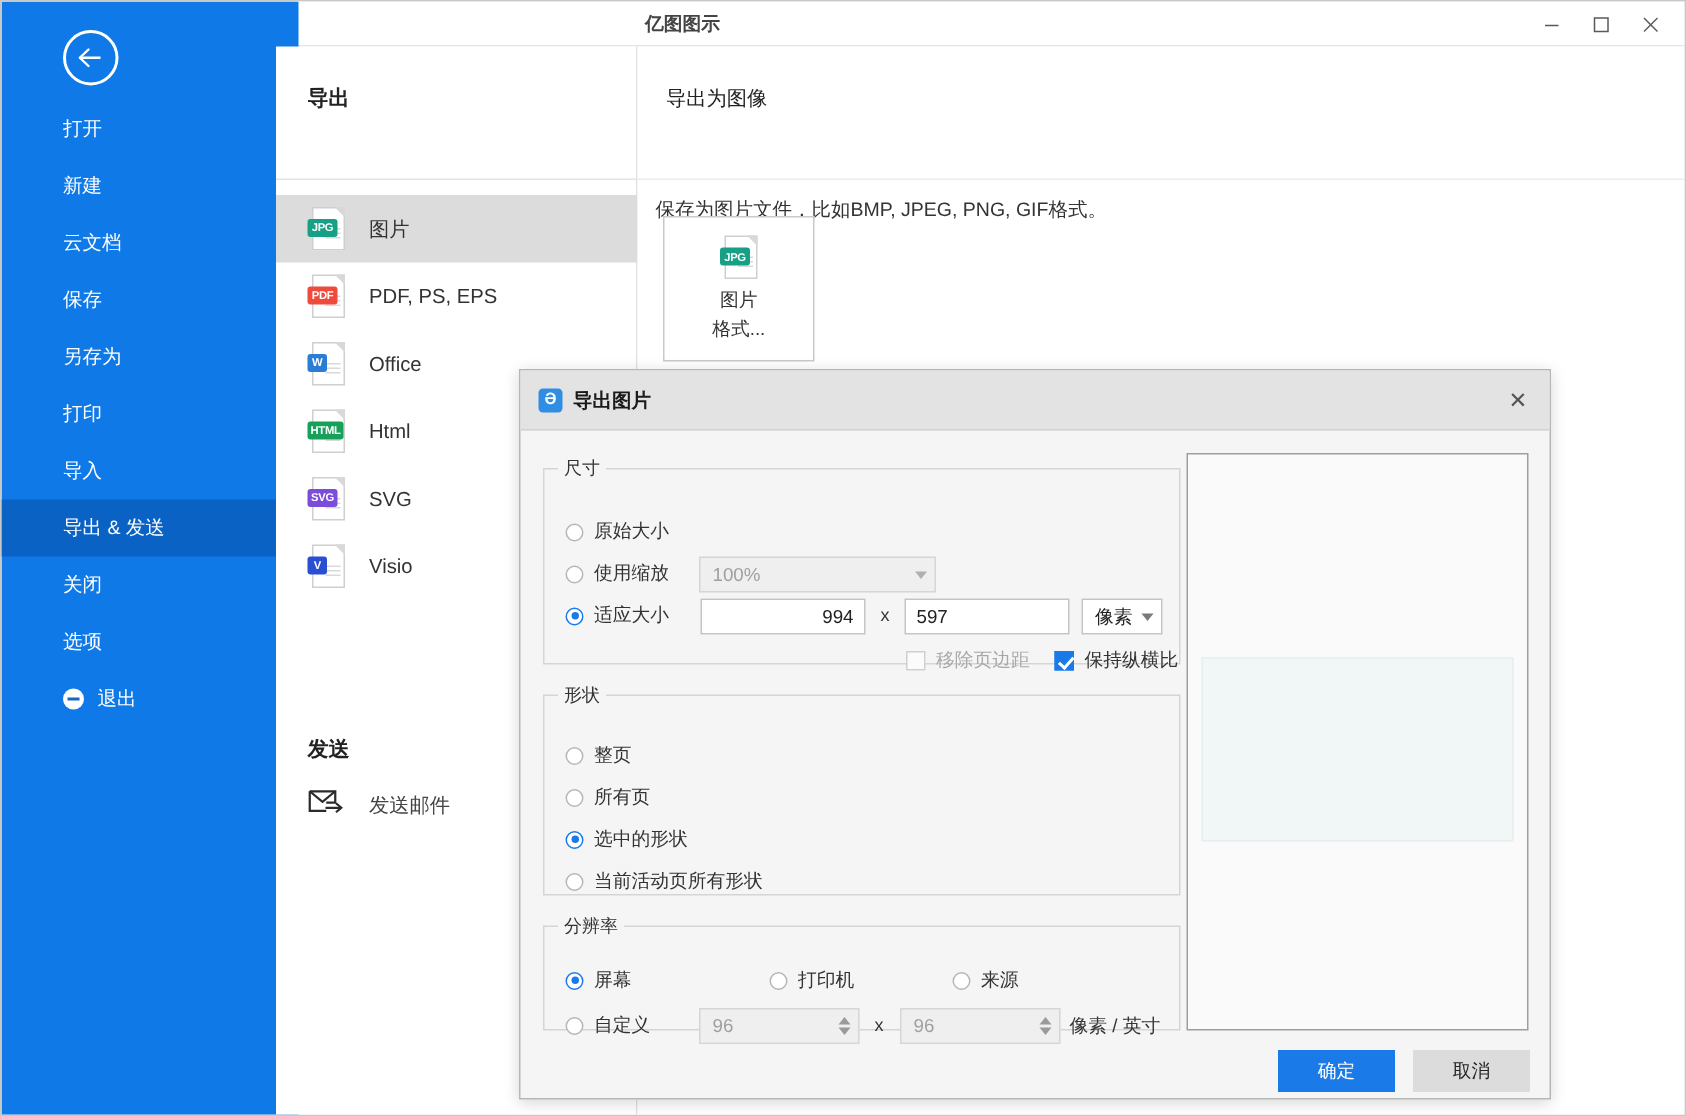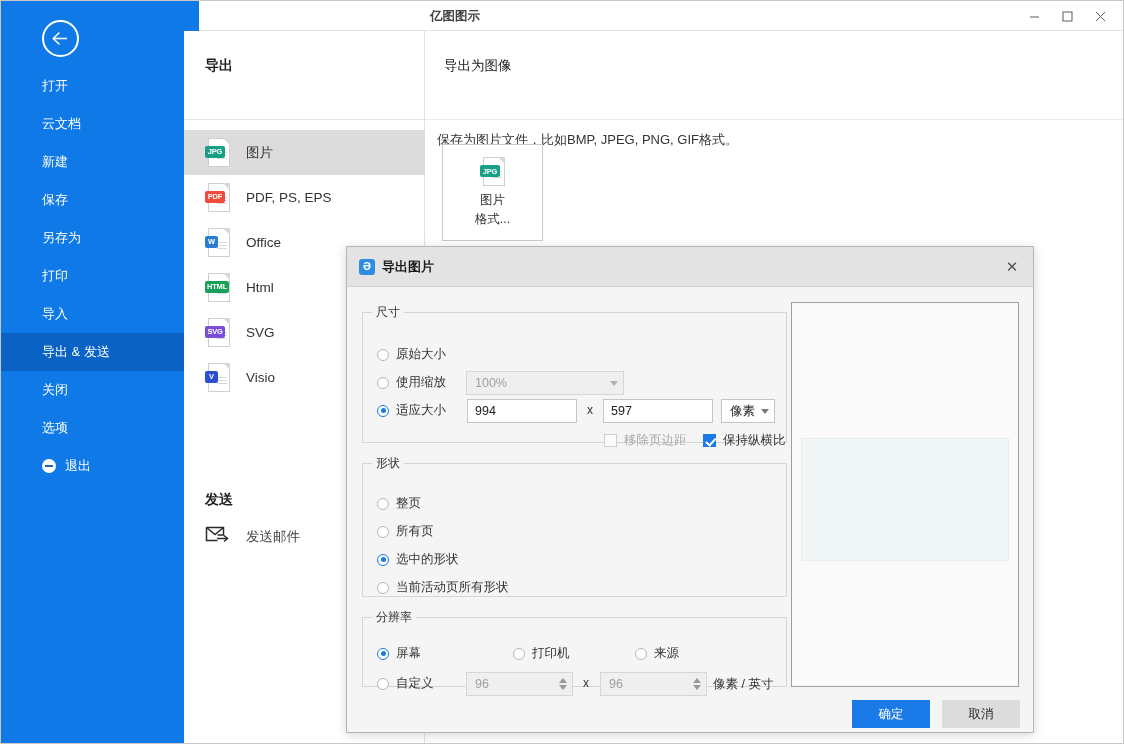--- a/index.html
+++ b/index.html
@@ -375,24 +375,24 @@
       <svg width="19" height="15" viewBox="0 0 19 15">
         <line x1="2" y1="7.5" x2="16" y2="7.5" stroke="#ffffff" stroke-width="1.6"></line>
         <polyline points="8,2 2.2,7.5 8,13" fill="none" stroke="#ffffff" stroke-width="1.6" stroke-linecap="round" stroke-linejoin="round"></polyline>
       </svg>
     </div>
     <div class="sidebar-list">
       <div class="side-item">
           <span>打开</span>
         </div>
       <div class="side-item">
+          <span>新建</span>
+        </div>
+      <div class="side-item">
           <span>云文档</span>
-        </div>
-      <div class="side-item">
-          <span>新建</span>
         </div>
       <div class="side-item">
           <span>保存</span>
         </div>
       <div class="side-item">
           <span>另存为</span>
         </div>
       <div class="side-item">
           <span>打印</span>
         </div>
@@ -559,21 +559,21 @@
       </div>
       <div class="sel dis" style="position:absolute; left:103px; top:50px; width:158px;">
         <span>100%</span>
         <span class="car"></span>
       </div>
 
       <div class="opt" style="position:absolute; left:14px; top:81px;">
         <span class="rad on"></span>
         <span class="lbl">适应大小</span>
       </div>
-      <div class="tbox" style="position:absolute; left:104px; top:78px; width:110px;">994</div>
+      <div class="tbox" style="position:absolute; left:104px; top:78px; width:110px;text-align:right;">994</div>
       <span class="xsep" style="position:absolute; left:224px; top:82px;">x</span>
       <div class="tbox" style="position:absolute; left:240px; top:78px; width:110px;">597</div>
       <div class="sel" style="position:absolute; left:358px; top:78px; width:54px;">
         <span>像素</span>
         <span class="car"></span>
       </div>
 
       <div class="opt" style="position:absolute; left:241px; top:111px;">
         <span class="ck dis"></span>
         <span class="lbl dis">移除页边距</span>

